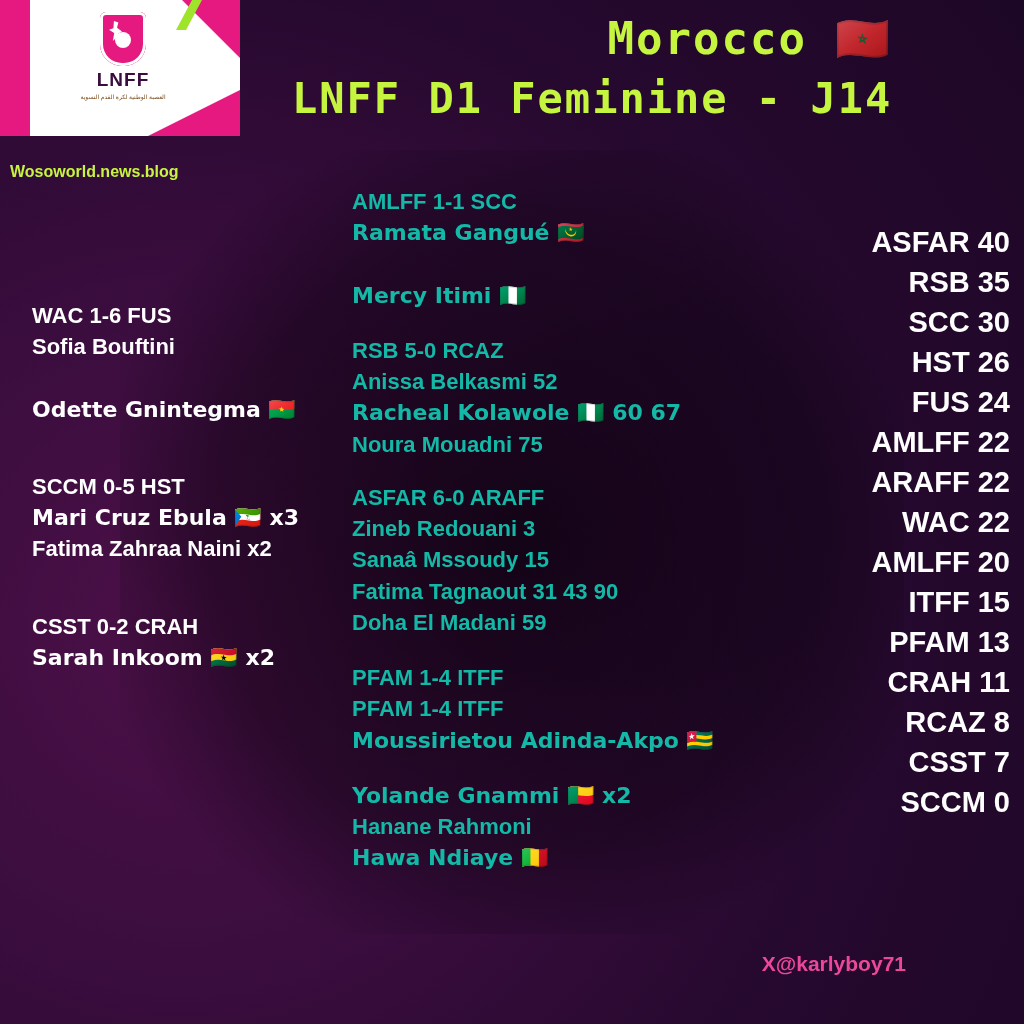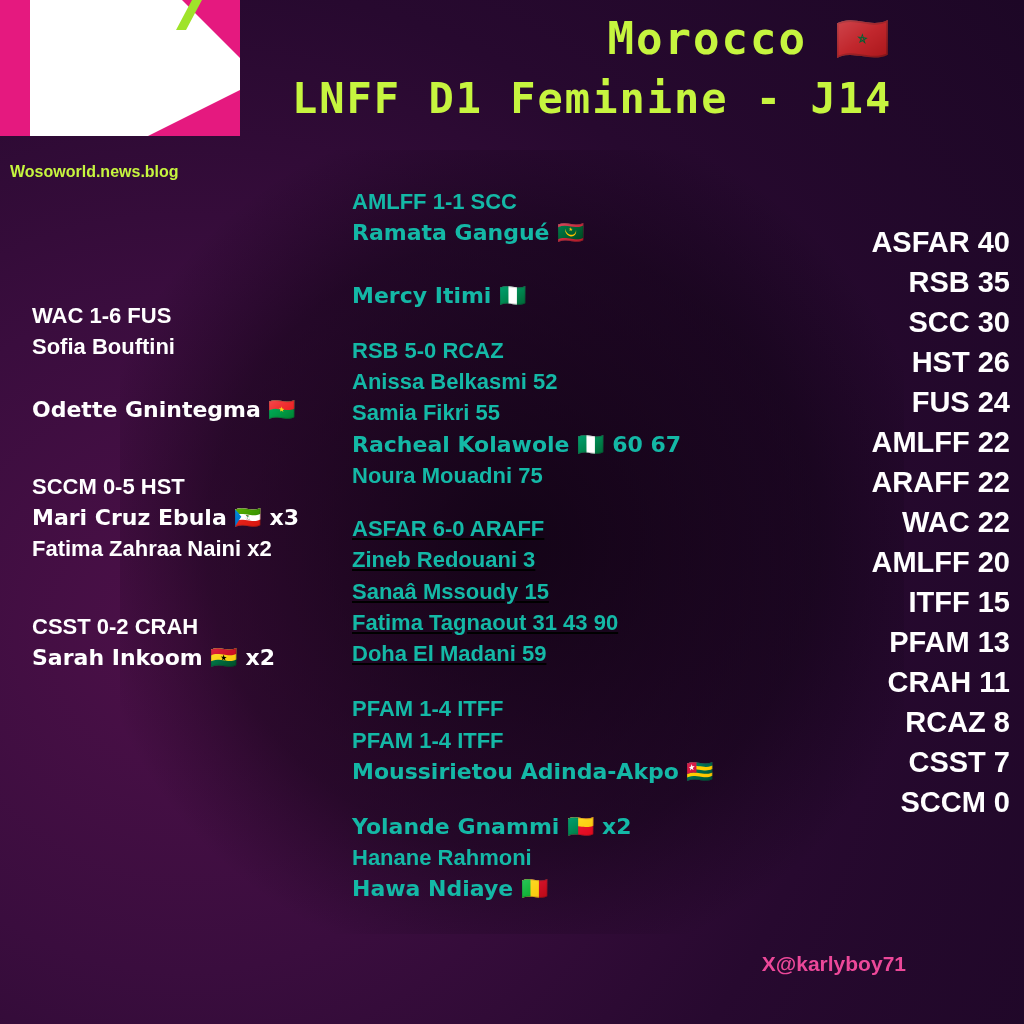--- a/index.html
+++ b/index.html
@@ -168,20 +168,28 @@
 </head>
 <body>
 
 <div id="page"></div>
 
 <div class="logo-card">
   <div class="pink-left"></div>
   <div class="pink-corner-tr"></div>
   <div class="green-accent"></div>
   <div class="pink-corner-br"></div>
+  <div class="logo-inner">
+    <div class="crest">
+      <div class="player"></div>
+      <div class="ball"></div>
+    </div>
+    <div class="lnff-text">LNFF</div>
+    <div class="lnff-ar">العصبة الوطنية لكرة القدم النسوية</div>
+  </div>
 </div>
 
 <div class="header">
   <div class="line1">
     <span>Morocco</span>
     <span class="flag-ma">🇲🇦</span>
   </div>
   <div class="line2">LNFF D1 Feminine - J14</div>
 </div>
 
@@ -208,25 +216,24 @@
 <div class="col col-mid">
   <div class="block">
     <div class="line">AMLFF 1-1 SCC</div>
     <div class="line flag">Ramata Gangué 🇲🇷</div>
     <div class="line">&nbsp;</div>
     <div class="line flag">Mercy Itimi 🇳🇬</div>
   </div>
   <div class="block" style="margin-top:24px;">
     <div class="line">RSB 5-0 RCAZ</div>
     <div class="line">Anissa Belkasmi 52</div>
-    <div class="line">Samia Fikri 55</div>
     <div class="line flag">Racheal Kolawole 🇳🇬 60 67</div>
     <div class="line">Noura Mouadni 75</div>
   </div>
-  <div class="block" style="margin-top:12px;text-decoration:underline;">
+  <div class="block" style="margin-top:12px;">
     <div class="line">ASFAR 6-0 ARAFF</div>
     <div class="line">Zineb Redouani 3</div>
     <div class="line">Sanaâ Mssoudy 15</div>
     <div class="line">Fatima Tagnaout 31 43 90</div>
     <div class="line">Doha El Madani 59</div>
   </div>
   <div class="block" style="margin-top:24px;">
     <div class="line">PFAM 1-4 ITFF</div>
     <div class="line">PFAM 1-4 ITFF</div>
     <div class="line flag">Moussirietou Adinda-Akpo 🇹🇬</div>

